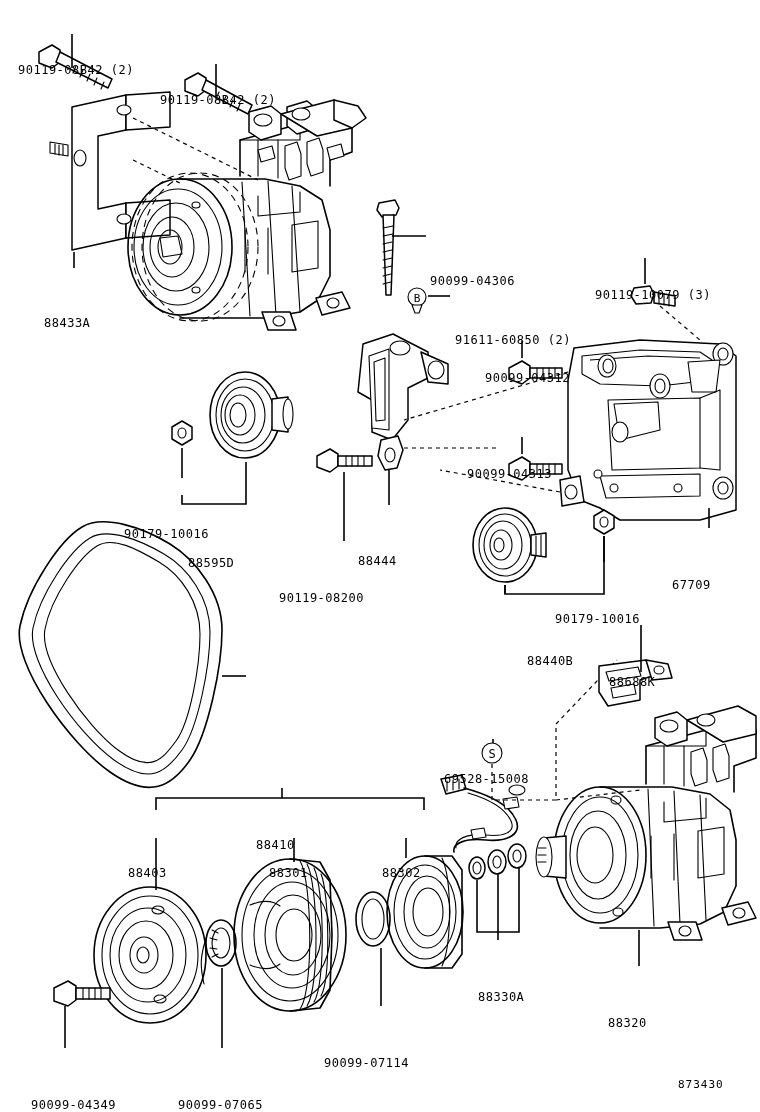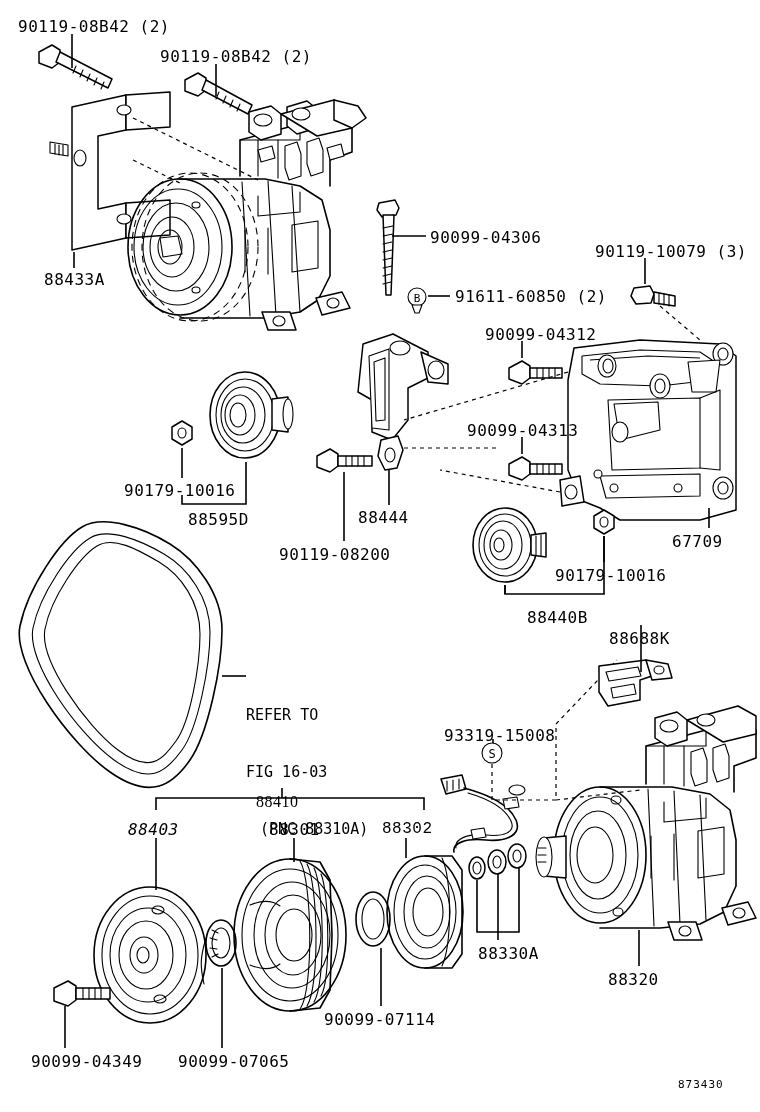--- a/index.html
+++ b/index.html
@@ -11,26 +11,27 @@
   #sheet{
     position:relative;
     width:760px;height:1112px;
     background:#ffffff;
     overflow:hidden;
   }
   #art{position:absolute;left:0;top:0;width:760px;height:1112px;}
   .lbl{
     position:absolute;
     font-family:"DejaVu Sans Mono","Liberation Mono",monospace;
-    font-size:16px;
+    font-size:12px;
     letter-spacing:0.5px;
     color:#000;
     white-space:pre;
     line-height:17px;
     font-weight:500;
+    margin-top:44px;
   }
   .refblock{
     position:absolute;
     font-family:"DejaVu Sans Mono","Liberation Mono",monospace;
     font-size:15px;
     line-height:19px;
     white-space:pre;
     color:#000;
   }
   .fignum{
@@ -398,32 +399,27 @@
   <div class="lbl" style="left:485px;top:326px;text-align:center;">90099-04312</div>
   <div class="lbl" style="left:467px;top:422px;">90099-04313</div>
   <div class="lbl" style="left:124px;top:482px;">90179-10016</div>
   <div class="lbl" style="left:188px;top:511px;">88595D</div>
   <div class="lbl" style="left:279px;top:546px;">90119-08200</div>
   <div class="lbl" style="left:358px;top:509px;text-align:center;">88444</div>
   <div class="lbl" style="left:672px;top:533px;">67709</div>
   <div class="lbl" style="left:555px;top:567px;">90179-10016</div>
   <div class="lbl" style="left:527px;top:609px;">88440B</div>
   <div class="lbl" style="left:609px;top:630px;">88688K</div>
-  <div class="lbl" style="left:444px;top:727px;">93319-15008</div>
-  <div class="lbl" style="left:256px;top:793px;font-family:Liberation Serif, serif;">88410</div>
-  <div class="lbl" style="left:128px;top:821px;font-style:italic;">88403</div>
+  <div class="lbl" style="left:444px;top:727px;">69528-15008</div>
+  <div class="lbl" style="left:256px;top:793px;">88410</div>
+  <div class="lbl" style="left:128px;top:821px;">88403</div>
   <div class="lbl" style="left:269px;top:821px;">88301</div>
-  <div class="lbl" style="left:382px;top:821px;font-family:Liberation Mono, monospace;">88302</div>
+  <div class="lbl" style="left:382px;top:821px;">88302</div>
   <div class="lbl" style="left:478px;top:945px;">88330A</div>
   <div class="lbl" style="left:608px;top:971px;">88320</div>
   <div class="lbl" style="left:324px;top:1011px;">90099-07114</div>
   <div class="lbl" style="left:31px;top:1053px;">90099-04349</div>
   <div class="lbl" style="left:178px;top:1053px;">90099-07065</div>
 
-  <div class="refblock" style="left:246px;top:668px;">
-    <div>REFER TO</div>
-    <div>FIG 16-03</div>
-    <div style="padding-left:14px;">(PNC 88310A)</div>
-  </div>
 
   <div class="fignum" style="left:678px;top:1078px;">873430</div>
 
 </div>
 
 </body></html>

